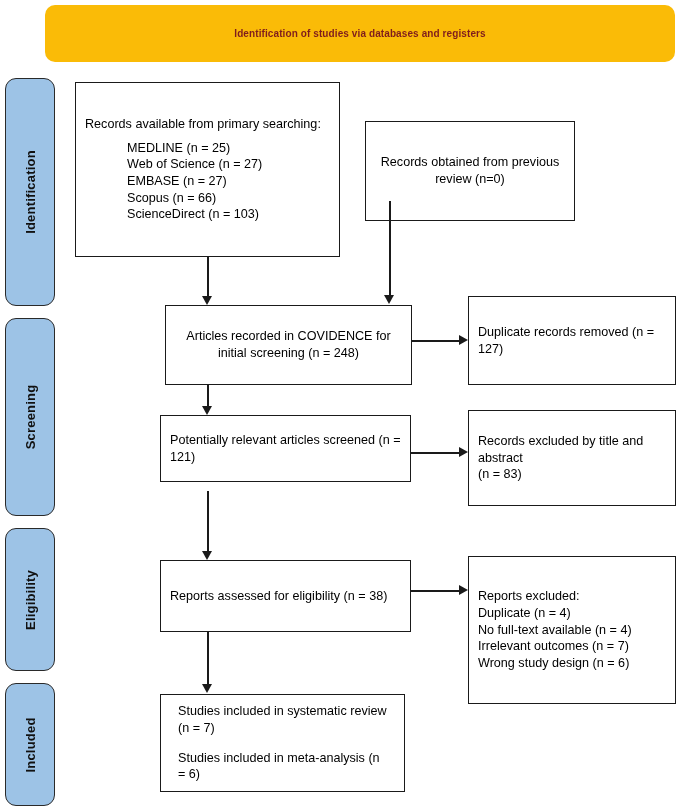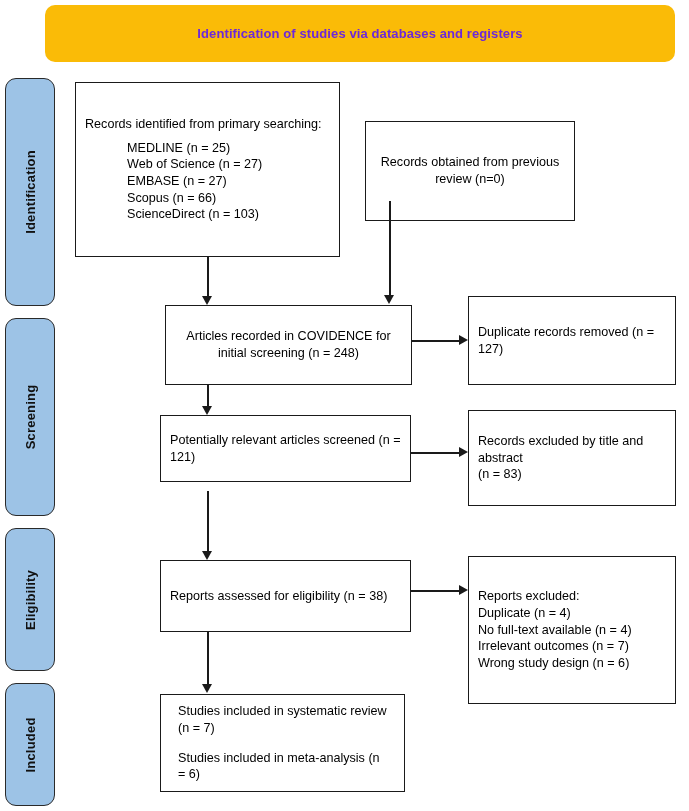--- a/index.html
+++ b/index.html
@@ -23,24 +23,24 @@
     top: 5px;
     width: 630px;
     height: 57px;
     background: #fabb07;
     border-radius: 10px;
     display: flex;
     align-items: center;
     justify-content: center;
   }
   #header-banner .banner-text {
-    font-size: 13px;
+    font-size: 10px;
     font-weight: bold;
     letter-spacing: 0.1px;
-    color: #6d28d9;
+    color: #7f1d1d;
   }
 
   
   .phase-bar {
     position: absolute;
     left: 5px;
     width: 50px;
     background: #9dc3e6;
     border: 1.4px solid #2a2a2a;
     border-radius: 11px;
@@ -173,21 +173,21 @@
 </div>
 <div class="phase-bar" id="phase-eligibility">
   <span class="phase-label">Eligibility</span>
 </div>
 <div class="phase-bar" id="phase-included">
   <span class="phase-label">Included</span>
 </div>
 
 <div class="flow-box" id="box-records-identified">
   <div class="pad">
-    <div>Records identified from primary searching:</div>
+    <div>Records available from primary searching:</div>
     <div class="sub-list">
       <div class="sub-item">MEDLINE (n = 25)</div>
       <div class="sub-item">Web of Science (n = 27)</div>
       <div class="sub-item">EMBASE (n = 27)</div>
       <div class="sub-item">Scopus (n = 66)</div>
       <div class="sub-item">ScienceDirect (n = 103)</div>
     </div>
   </div>
 </div>
 

